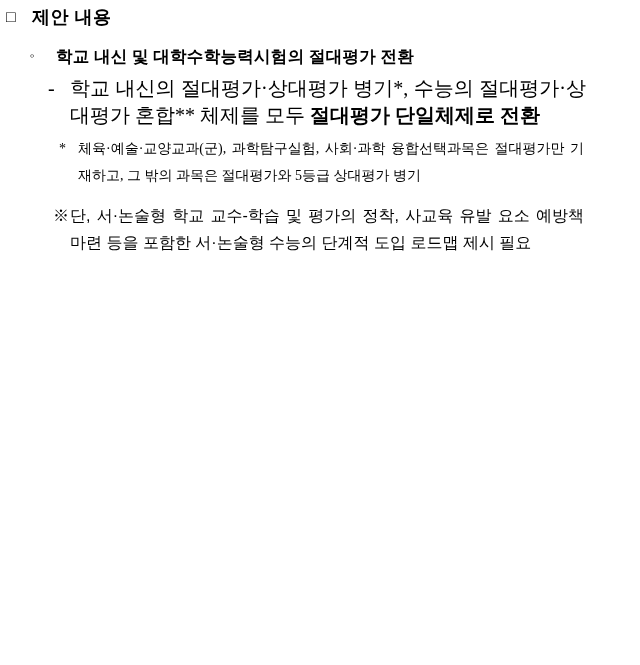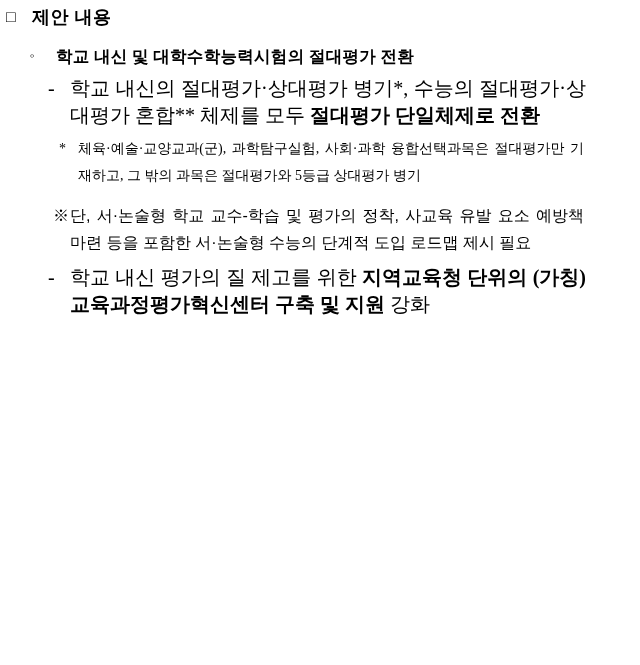--- a/index.html
+++ b/index.html
@@ -120,23 +120,20 @@
     <p class="fnote">
       <span class="marker">*</span><span>체육·예술·교양교과(군), 과학탐구실험, 사회·과학 융합선택과목은 절대평가만 기재하고, 그 밖의 과목은 절대평가와 5등급 상대평가 병기</span>
     </p>
 
 
 
     <p class="note mt-lg">
       <span class="marker">※</span><span>단, 서·논술형 학교 교수-학습 및 평가의 정착, 사교육 유발 요소 예방책 마련 등을 포함한 서·논술형 수능의 단계적 도입 로드맵 제시 필요</span>
     </p>
 
-    <p class="dash">
-      <span class="marker">-</span><span>학교 내신 평가의 질 제고를 위한 </span><b>지역교육청 단위의 (가칭)교육과정평가혁신센터 구축 및 지원</b><span> 강화</span>
-    </p>
   </div>
 
   <div>
 
 
   </div>
 
 
 </div>
 

